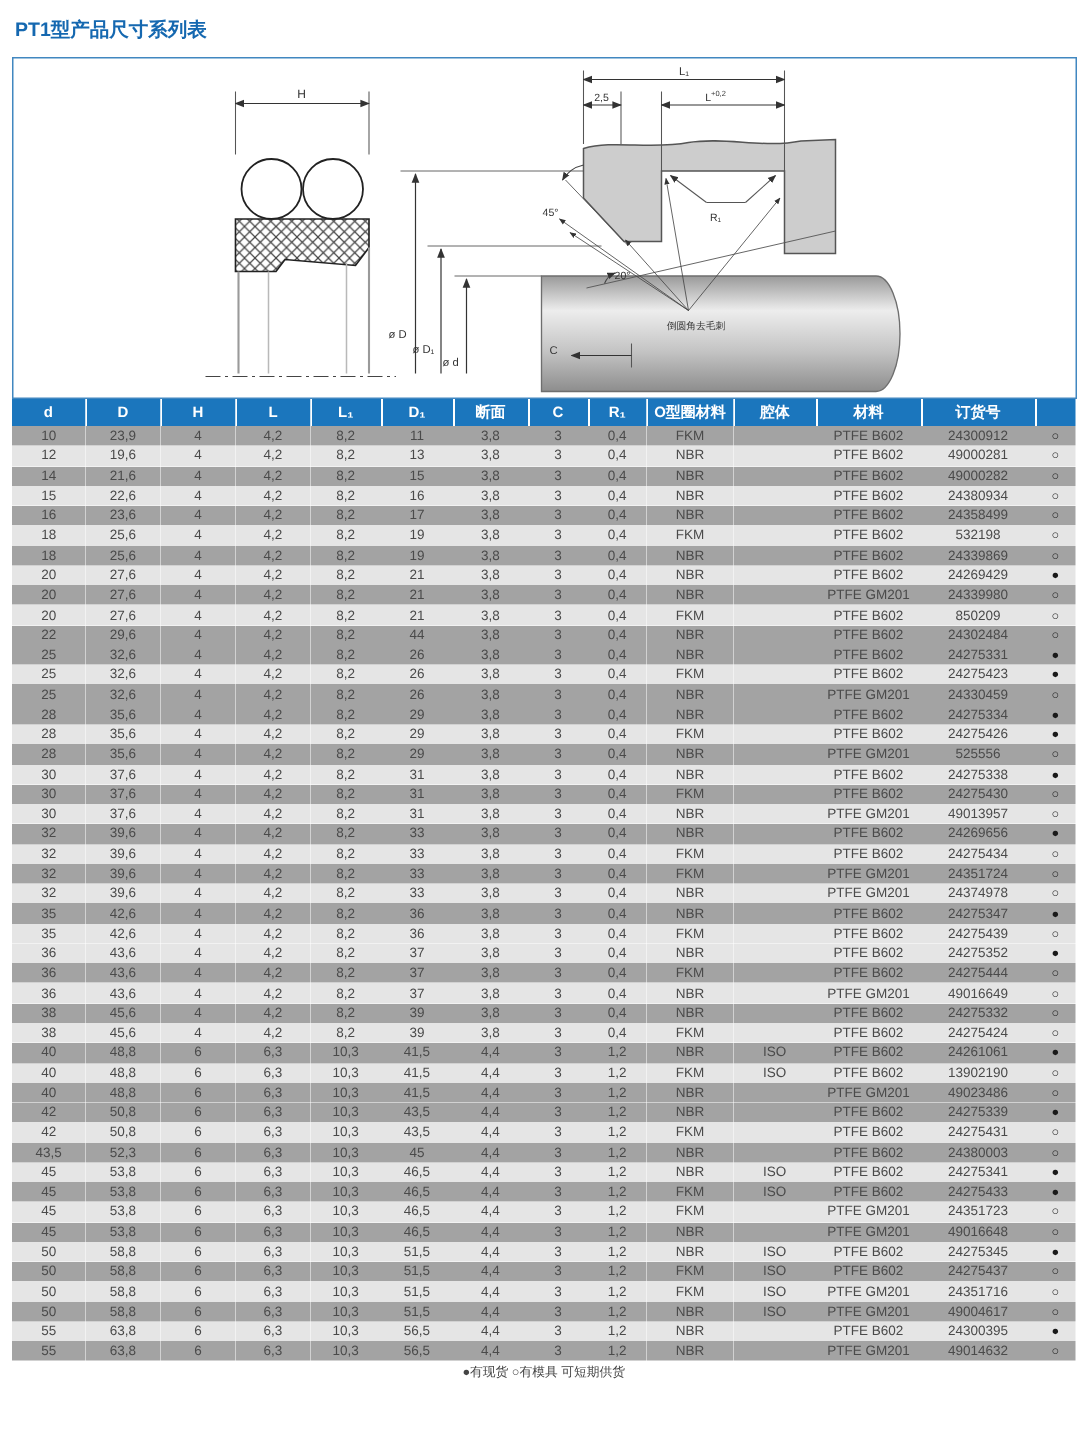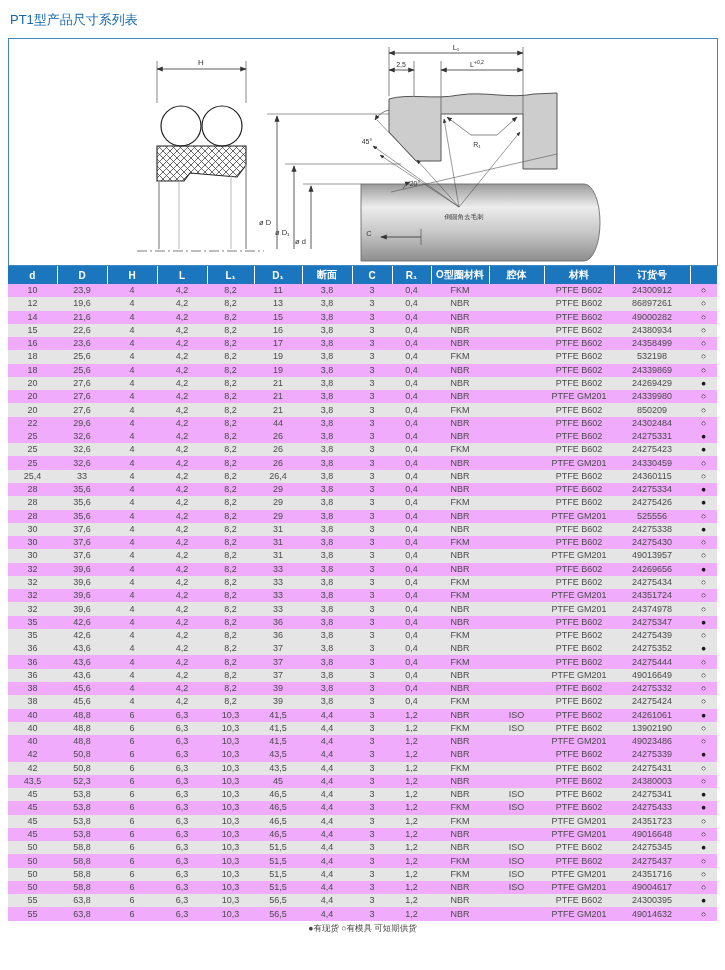--- a/index.html
+++ b/index.html
@@ -1,26 +1,26 @@
 <!DOCTYPE html>
 <html><head>
 <meta charset="utf-8">
 <style>
   html,body{margin:0;padding:0;}
   body{width:725px;height:970px;overflow:hidden;background:#ffffff;font-family:"Liberation Sans",sans-serif;}
-  .title{color:#1568b0;font-weight:normal;font-size:13px;padding:11px 0 9px 10px;}
+  .title{color:#1568b0;font-weight:bold;font-size:13px;padding:11px 0 9px 10px;}
   .dwg-box{margin:0 7px 0 8px;border:1px solid #4187c0;height:226px;background:#fff;}
   svg text{font-family:"Liberation Sans",sans-serif;fill:#333;}
   table.size-table{border-collapse:collapse;margin-left:8px;width:709px;table-layout:fixed;}
   .size-table th{background:#1b76bd;color:#fff;font-size:10px;font-weight:bold;height:18px;
     border-right:1px solid #fff;padding:0;text-align:center;white-space:nowrap;overflow:hidden;}
   .size-table th:last-child{border-right:none;}
   .size-table td{font-size:9px;color:#4a4a4a;text-align:center;height:13.28px;line-height:13px;
     padding:0;white-space:nowrap;overflow:hidden;}
-  .size-table tr.odd{background:#f0abfc;}
+  .size-table tr.odd{background:#a3a3a3;}
   .size-table tr.even{background:#e5e5e5;}
   .size-table td.stock{font-size:8.5px;color:#1a1a1a;}
   .legend{text-align:center;font-size:8.5px;color:#444;padding-top:2px;}
 </style>
 </head>
 <body>
 
 <div class="page">
 
   <div class="title">PT1型产品尺寸系列表</div>
@@ -178,21 +178,21 @@
           <td>4</td>
           <td>4,2</td>
           <td>8,2</td>
           <td>13</td>
           <td>3,8</td>
           <td>3</td>
           <td>0,4</td>
           <td>NBR</td>
           <td></td>
           <td>PTFE B602</td>
-          <td>86897261</td>
+          <td>49000281</td>
           <td class="stock">○</td>
         </tr>
         <tr class="odd">
           <td>14</td>
           <td>21,6</td>
           <td>4</td>
           <td>4,2</td>
           <td>8,2</td>
           <td>15</td>
           <td>3,8</td>
@@ -373,36 +373,20 @@
           <td>26</td>
           <td>3,8</td>
           <td>3</td>
           <td>0,4</td>
           <td>NBR</td>
           <td></td>
           <td>PTFE GM201</td>
           <td>24330459</td>
           <td class="stock">○</td>
         </tr>
-        <tr class="even">
-          <td>25,4</td>
-          <td>33</td>
-          <td>4</td>
-          <td>4,2</td>
-          <td>8,2</td>
-          <td>26,4</td>
-          <td>3,8</td>
-          <td>3</td>
-          <td>0,4</td>
-          <td>NBR</td>
-          <td></td>
-          <td>PTFE B602</td>
-          <td>24360115</td>
-          <td class="stock">○</td>
-        </tr>
         <tr class="odd">
           <td>28</td>
           <td>35,6</td>
           <td>4</td>
           <td>4,2</td>
           <td>8,2</td>
           <td>29</td>
           <td>3,8</td>
           <td>3</td>
           <td>0,4</td>

